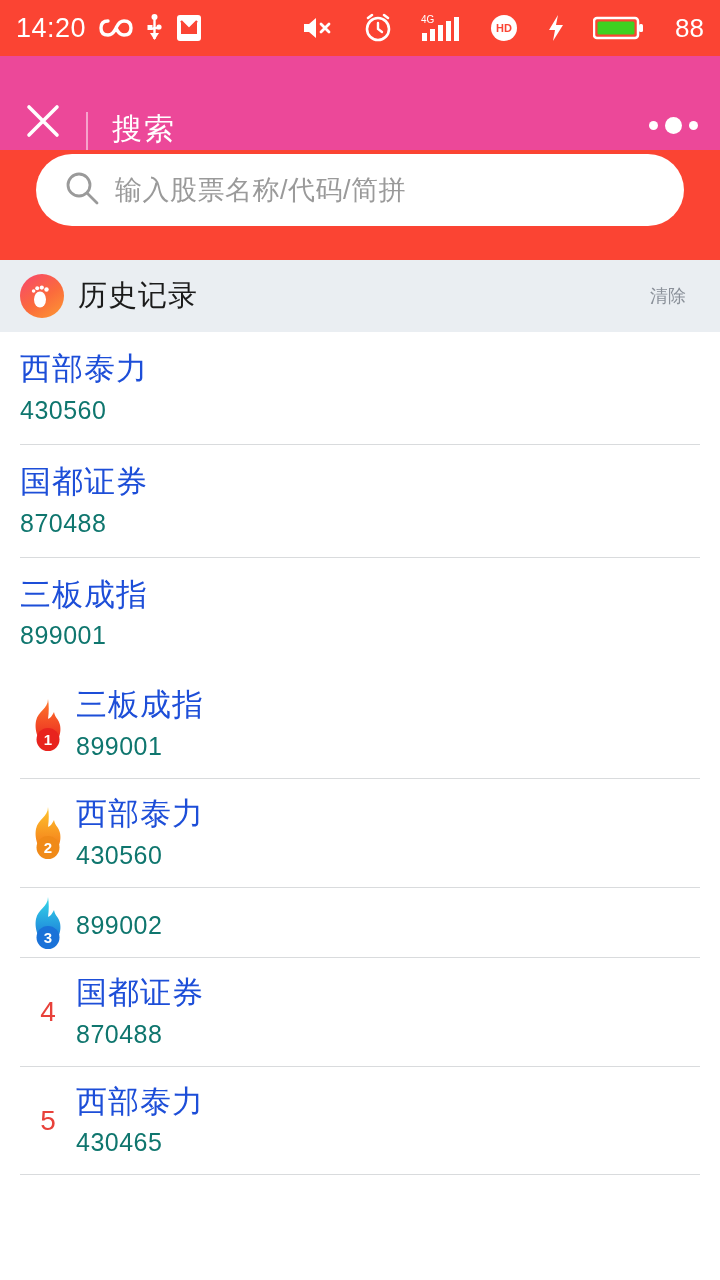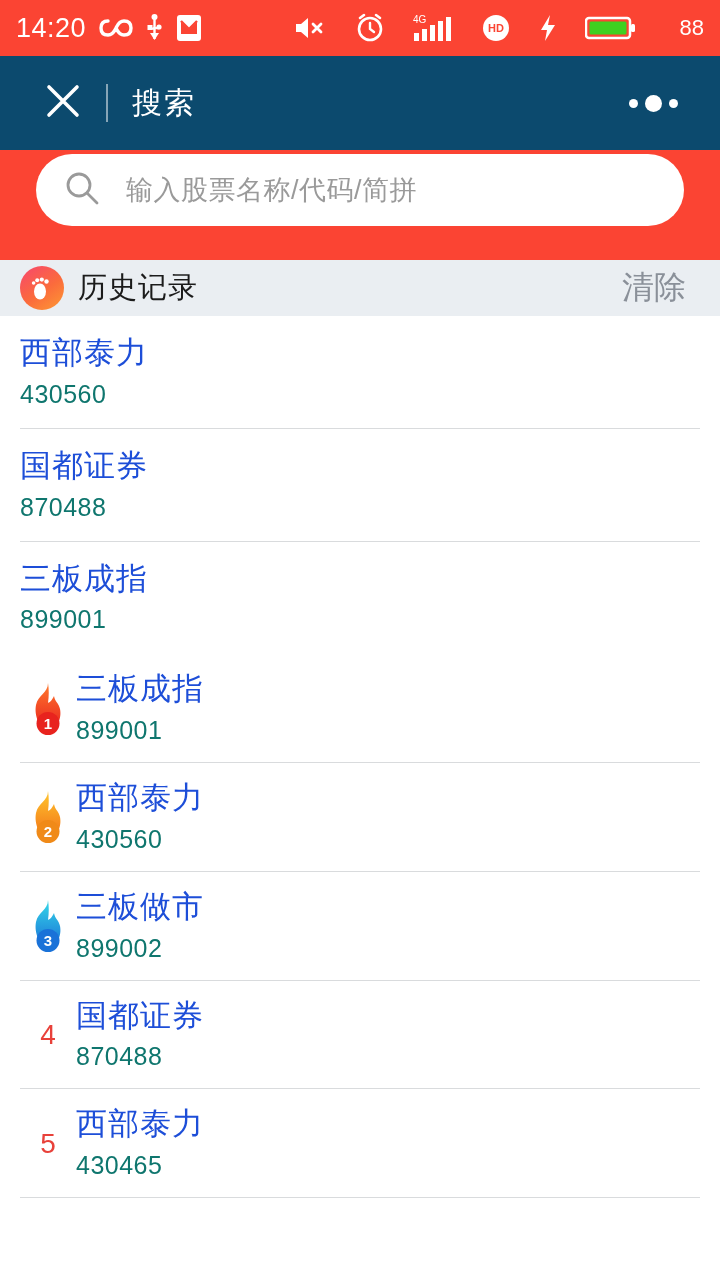--- a/index.html
+++ b/index.html
@@ -14,56 +14,56 @@
 
   
   .statusbar {
     height:56px; background:#FB4433; display:flex; align-items:center;
     padding:0 16px; color:#fff;
   }
   .sb-left { display:flex; align-items:center; gap:13px; }
   .sb-right { display:flex; align-items:center; gap:28px; margin-left:auto; }
   .sb-time { font-size:27px; font-weight:400; letter-spacing:.5px; }
   .sb-icon { display:flex; align-items:center; justify-content:center; }
-  .sb-battnum { font-size:22px; font-weight:400; margin-left:15px; }
+  .sb-battnum { font-size:26px; font-weight:400; margin-left:2px; }
 
   
   .header {
-    background:#0c4a6e; height:94px; display:flex; align-items:center;
-    padding:0 36px; position:relative;
+    background:#ec4899; height:94px; display:flex; align-items:flex-end;
+    padding:0 16px; position:relative;
   }
   .close-btn { width:54px; height:54px; display:flex; align-items:center; justify-content:center; }
   .hdr-divider { width:2px; height:38px; background:rgba(255,255,255,.5); margin:0 24px 0 16px; }
   .hdr-title { color:#fff; font-size:30px; letter-spacing:2px; }
   .more-btn { margin-left:auto; display:flex; align-items:center; gap:7px; padding:16px 6px; }
   .dot-s { width:9px; height:9px; border-radius:50%; background:#fff; }
   .dot-l { width:17px; height:17px; border-radius:50%; background:#fff; }
 
   
   .searchwrap { background:#FB4433; padding:4px 36px 34px 36px; }
   .searchbox {
     height:72px; background:#fff; border-radius:36px;
-    display:flex; align-items:center; padding:0 28px; gap:26px;
+    display:flex; align-items:center; padding:0 28px; gap:15px;
   }
   .search-placeholder { color:#9a9a9a; font-size:27px; letter-spacing:.5px; }
 
   
   .section {
-    background:#EAEEF2; height:56px; display:flex; align-items:center;
+    background:#EAEEF2; height:72px; display:flex; align-items:center;
     padding:0 20px;
   }
   .sec-badge {
     width:44px; height:44px; border-radius:50%;
     display:flex; align-items:center; justify-content:center;
     flex:0 0 auto;
   }
   .badge-hist { background:linear-gradient(145deg,#F7466E 0%,#FB6B3C 55%,#FD9A33 100%); }
   .badge-hot  { background:linear-gradient(145deg,#F8324A 0%,#FB5A34 50%,#FD8F2C 100%); }
   .sec-title { font-size:29px; color:#1b1b1b; margin-left:14px; letter-spacing:1px; }
-  .sec-action { margin-left:auto; font-size:32px; color:#8A9099; padding:8px 14px; }
+  .sec-action { margin-left:auto; font-size:18px; color:#8A9099; padding:8px 14px; }
 
   
   .list { background:#fff; }
   .row { display:flex; align-items:center; padding:0 20px; position:relative; }
   .row-inner { flex:1; padding:18px 0 20px 0; }
   .row .divider {
     position:absolute; left:20px; right:20px; bottom:0; height:1px; background:#D9DBDD;
   }
   .row:last-child .divider { display:none; }
   .stock-name { font-size:31px; color:#1d4ed8; letter-spacing:1px; line-height:1.25; }
@@ -284,21 +284,20 @@
                   <stop offset="0" stop-color="#35D9E8"></stop>
                   <stop offset="1" stop-color="#1A72D8"></stop>
                 </linearGradient>
               </defs>
             <path d="M22 2 C22 12 12 14 10 24 C8 34 13 48 22 48 C31 48 36 38 34 28 C32.8 22 29 21 28 15 C25.5 20 24 21 22 22 C23 15 23 8 22 2 Z" fill="url(#g3)"></path>
           </svg>
           <span class="rank-badge" style="background:#1A72D8">3</span>
         </span>
       </div>
       <div class="row-inner">
-        <div class="stock-name">三板做市</div>
         <div class="stock-code">899002</div>
       </div>
       <span class="divider"></span>
     </div>
 
     <div class="row hot-row">
       <div class="rank">
         <span class="rank-num">4</span>
       </div>
       <div class="row-inner">

